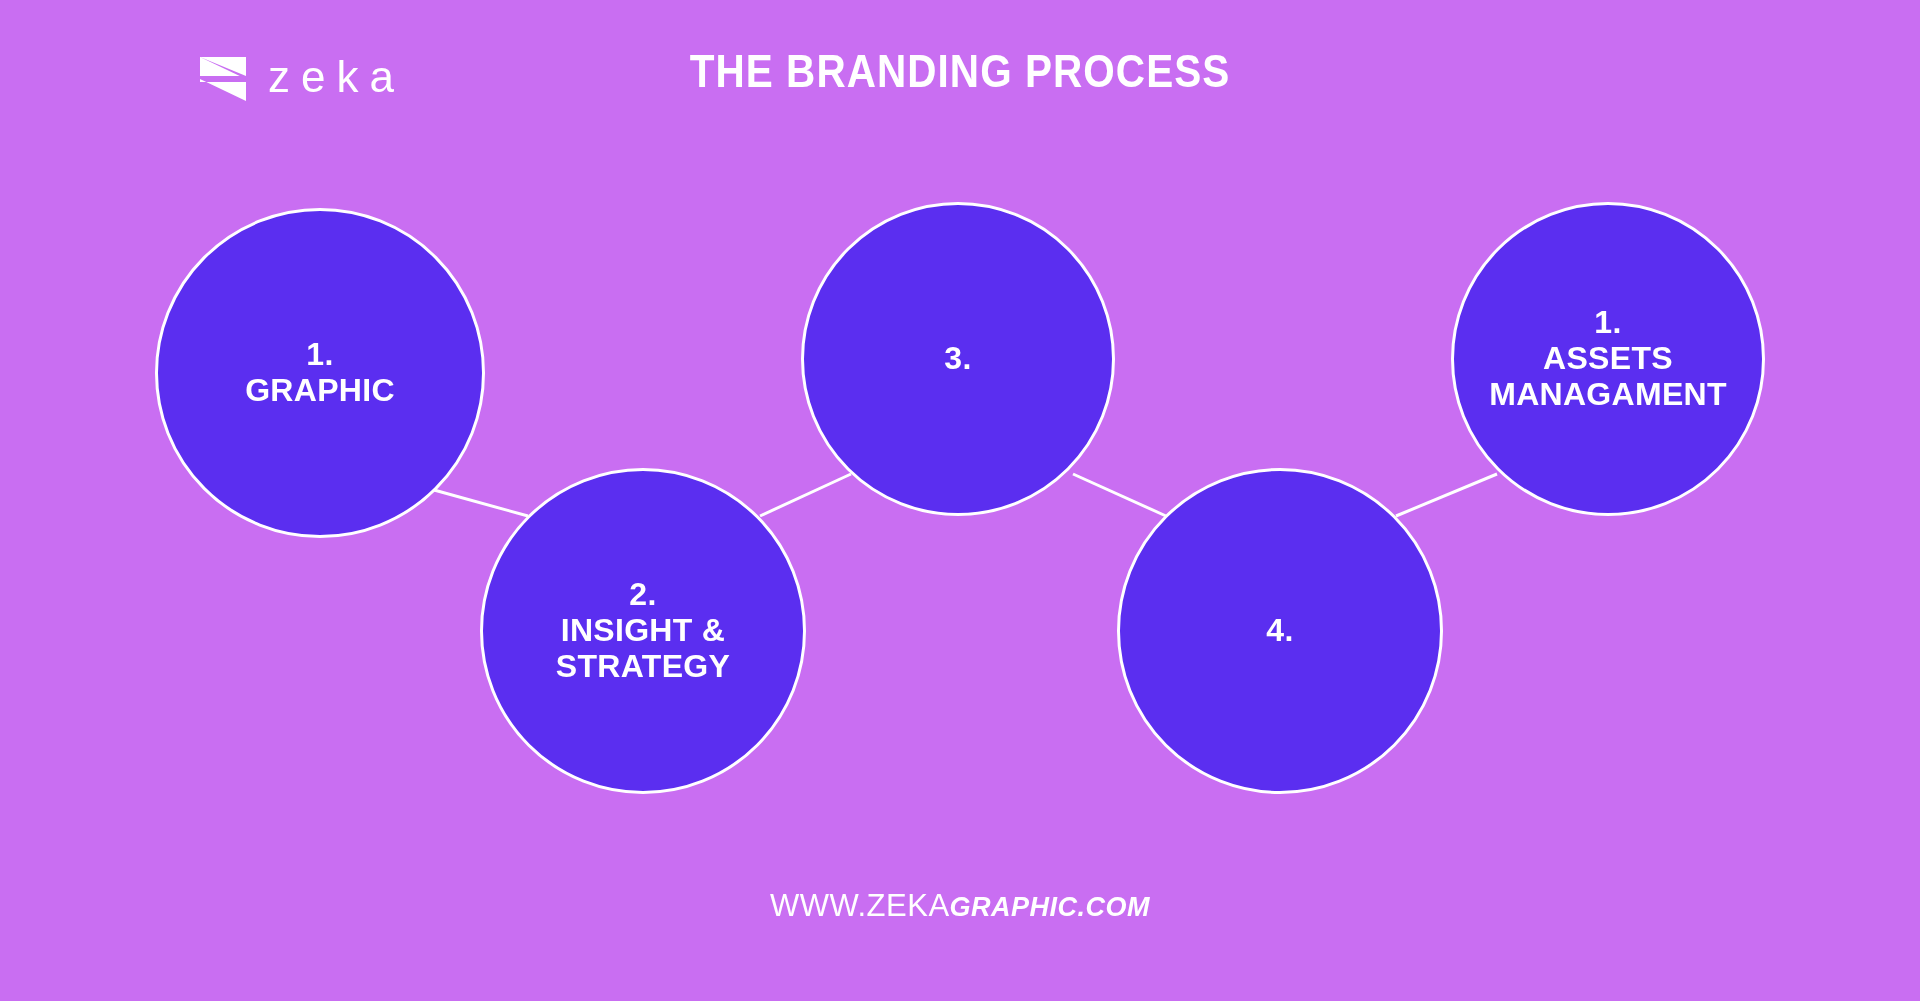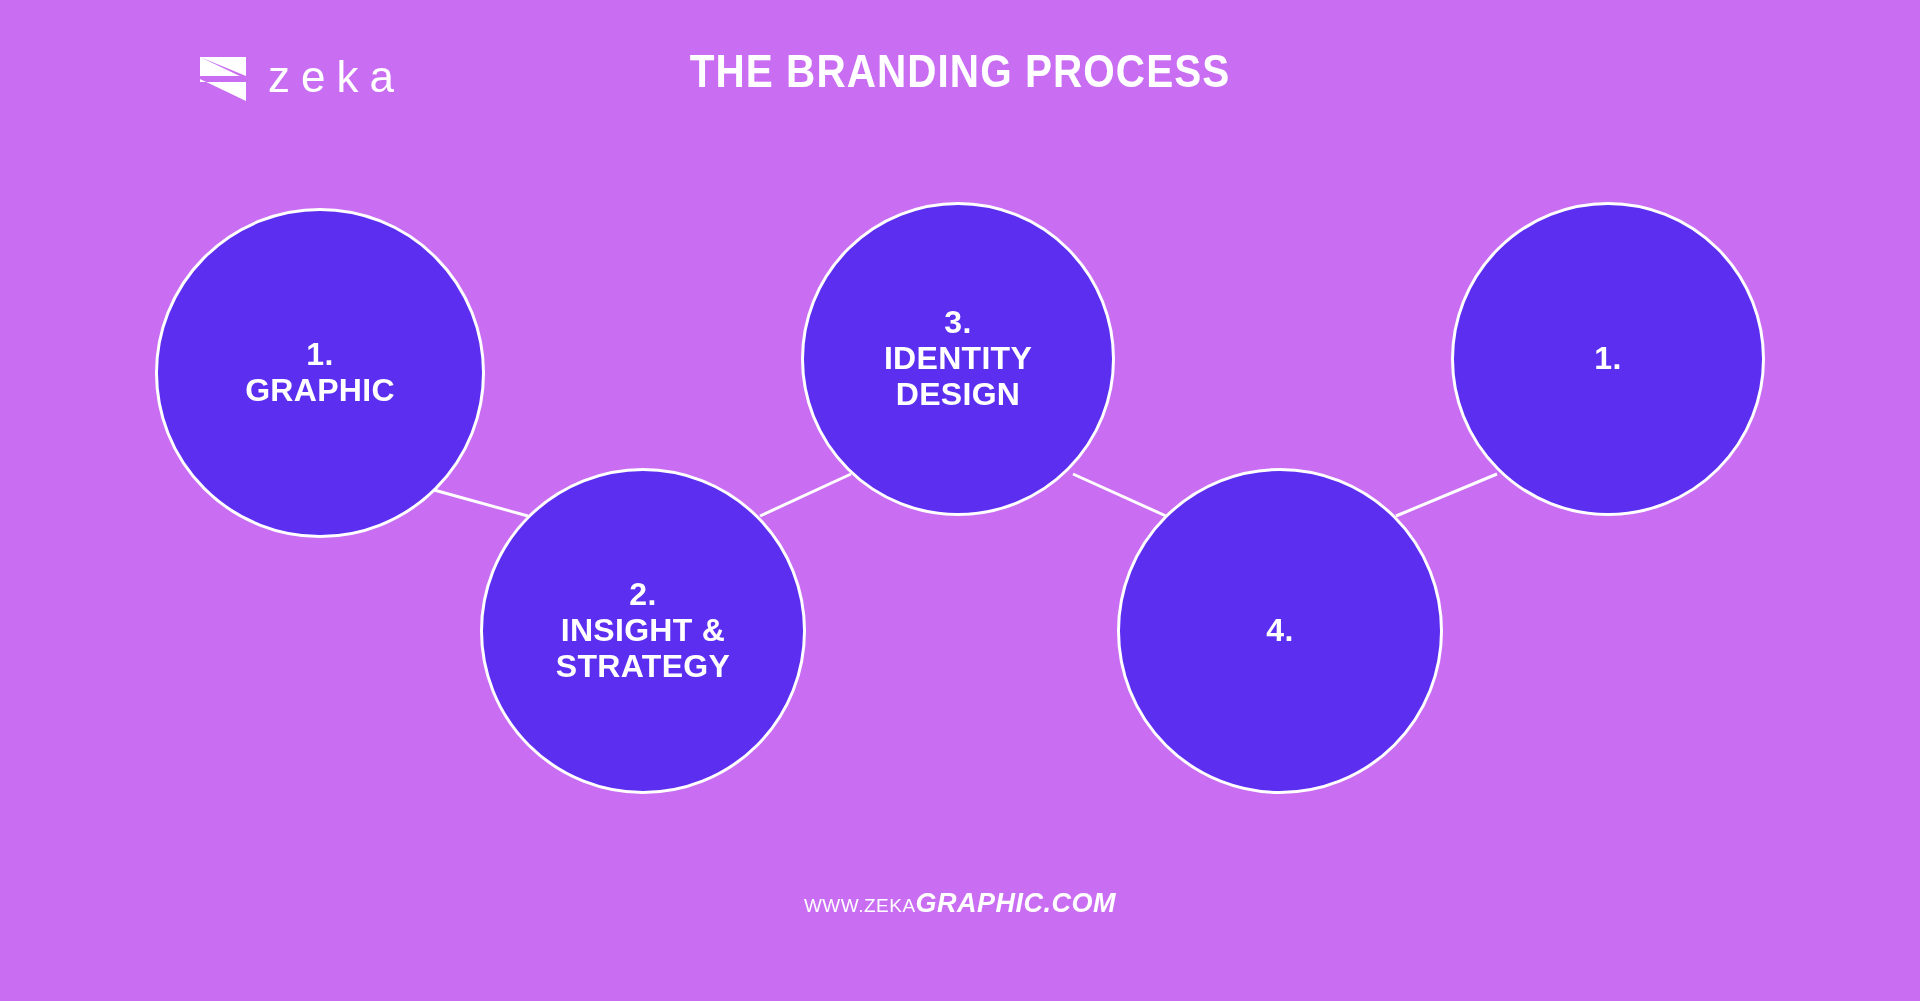--- a/index.html
+++ b/index.html
@@ -113,21 +113,21 @@
     position: absolute;
     left: 0;
     top: 890px;
     width: 1920px;
     text-align: center;
     line-height: 1;
     white-space: nowrap;
   }
   #footer-url-light {
     color: #ffffff;
-    font-size: 19px;
+    font-size: 31px;
     font-weight: 400;
     letter-spacing: 0.5px;
   }
   #footer-url-bold {
     color: #ffffff;
     font-size: 27px;
     font-weight: 900;
     letter-spacing: 0.5px;
     font-style: italic;
   }
@@ -165,28 +165,28 @@
         <div class="node-number">1.</div>
         <div class="node-label">GRAPHIC</div>
       </div>
       <div class="node" style="left: 480px; top: 468px; width: 326px; height: 326px; background: rgb(91, 46, 240);">
         <div class="node-number">2.</div>
         <div class="node-label">INSIGHT &amp;
 STRATEGY</div>
       </div>
       <div class="node" style="left: 801px; top: 202px; width: 314px; height: 314px; background: rgb(91, 46, 240);">
         <div class="node-number">3.</div>
-        <div class="node-label">IDENTITY
-DESIGN</div>
       </div>
       <div class="node" style="left: 1117px; top: 468px; width: 326px; height: 326px; background: rgb(91, 46, 240);">
         <div class="node-number">4.</div>
       </div>
       <div class="node" style="left: 1451px; top: 202px; width: 314px; height: 314px; background: rgb(91, 46, 240);">
         <div class="node-number">1.</div>
+        <div class="node-label">ASSETS
+MANAGAMENT</div>
       </div>
     </div>
 
   <div id="footer">
     <span id="footer-url-light">WWW.ZEKA</span><span id="footer-url-bold">GRAPHIC.COM</span>
   </div>
 
 </div>
 
 </body></html>

